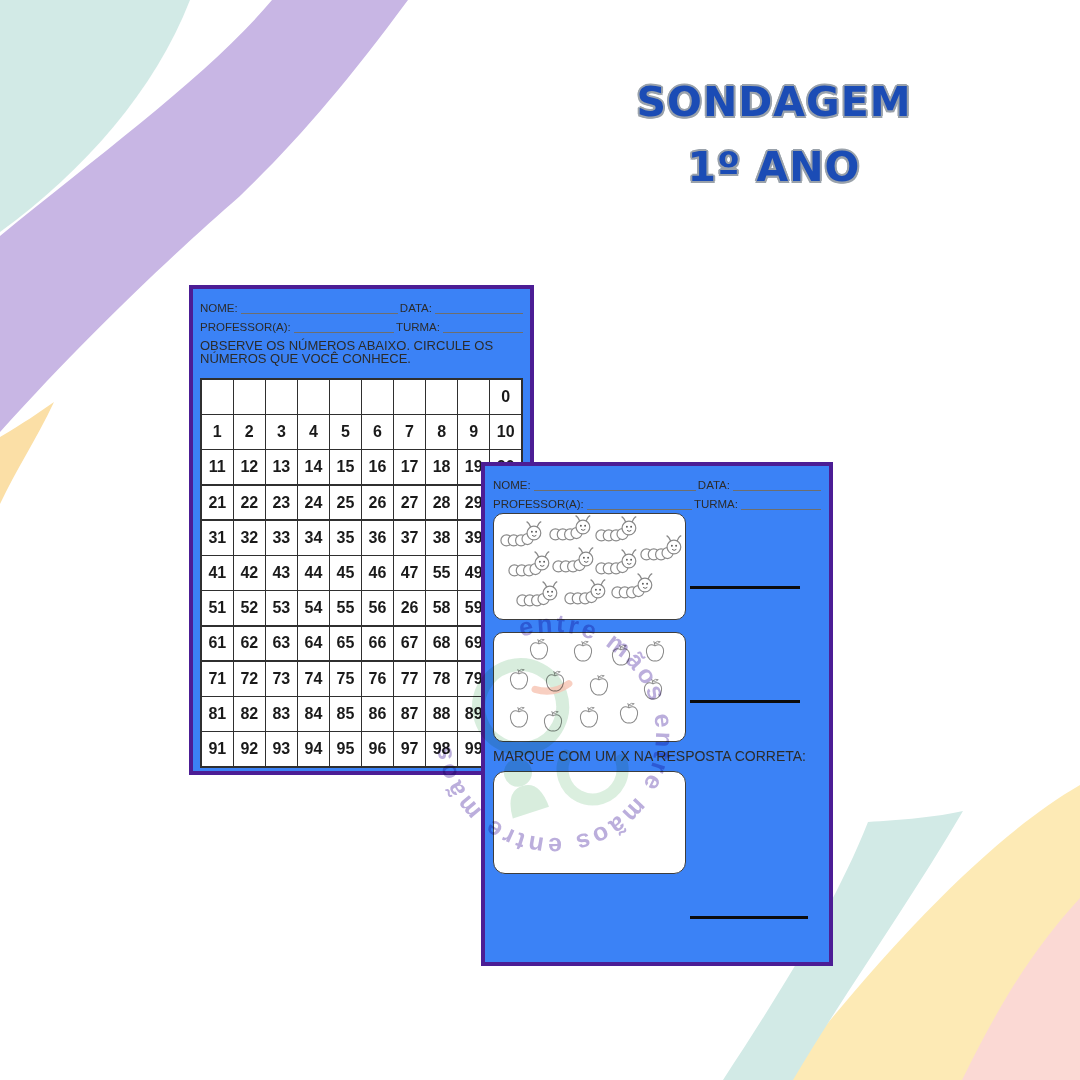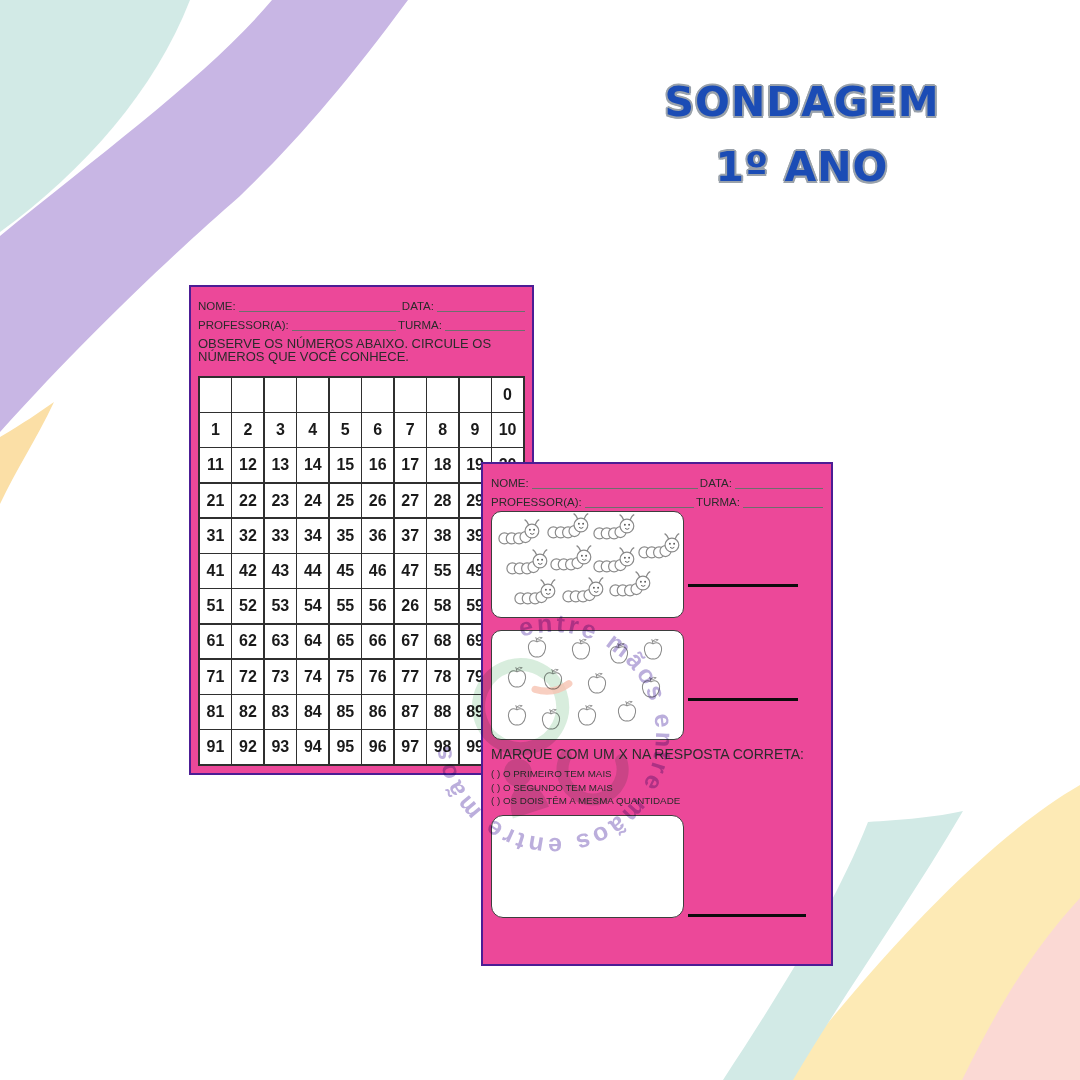--- a/index.html
+++ b/index.html
@@ -1,28 +1,28 @@
 <!DOCTYPE html>
 <html><head>
 <meta charset="utf-8">
 <style>
   html,body{margin:0;padding:0;background:#fff;}
   #canvas{position:relative;width:1080px;height:1080px;overflow:hidden;background:#fff;
           font-family:"Liberation Sans",sans-serif;}
   
   #bg{position:absolute;inset:0;z-index:0;}
   
-  .title{position:absolute;left:632px;top:70px;width:340px;text-align:center;z-index:4;
+  .title{position:absolute;left:604px;top:70px;width:340px;text-align:center;z-index:4;
          font-family:"DejaVu Sans",sans-serif;font-weight:800;}
   .title div{font-size:41px;line-height:65px;letter-spacing:1px;
          text-shadow:2px 0 0 var(--oc),-2px 0 0 var(--oc),0 2px 0 var(--oc),0 -2px 0 var(--oc),
                      1.5px 1.5px 0 var(--oc),-1.5px 1.5px 0 var(--oc),
                      1.5px -1.5px 0 var(--oc),-1.5px -1.5px 0 var(--oc);}
   
-  .page{position:absolute;background:#ec4899;border:2px solid #4c1d95;box-sizing:border-box;}
+  .page{position:absolute;background:#3b82f6;border:4px solid #4c1d95;box-sizing:border-box;}
   #page1{left:189px;top:285px;width:345px;height:490px;padding:6px 7px;z-index:1;}
   #page2{left:481px;top:462px;width:352px;height:504px;padding:6px 8px;z-index:2;}
   .fieldrow{display:flex;align-items:flex-end;height:19px;font-size:11.5px;color:#2b2b2b;white-space:nowrap;}
   .fieldrow .lbl{padding-right:3px;}
   .line{border-bottom:1.2px solid #6e6e6e;height:13px;}
   .grow{flex:1;margin-right:2px;}
   .w88{width:88px;} .w80{width:80px;}
   .instr{font-size:13px;color:#2b2b2b;margin-top:7px;line-height:12.5px;}
   
   #grid{margin-top:13px;display:grid;grid-template-columns:repeat(10,1fr);
@@ -301,25 +301,20 @@
         <svg class="obj" width="22" height="24" style="left: 124px; top: 68px;">
           <use href="#sym-apple"></use>
         </svg>
       </div>
 
     <div class="answer-line" id="aline1"></div>
     <div class="answer-line" id="aline2"></div>
     <div class="answer-line" id="aline3"></div>
 
     <div class="prompt">MARQUE COM UM X NA RESPOSTA CORRETA:</div>
-    <div class="options" id="optList">
-        <div>( ) O PRIMEIRO TEM MAIS</div>
-        <div>( ) O SEGUNDO TEM MAIS</div>
-        <div>( ) OS DOIS TÊM A MESMA QUANTIDADE</div>
-      </div>
     <div class="objbox" id="box3"></div>
   </div>
 
   <svg id="watermark" viewBox="0 0 250 250">
     <defs>
         <path id="wmc" d="M125,22 a103,103 0 1,1 -0.01,0 z"></path>
       </defs>
     <g transform="rotate(-18 125 125)" opacity="0.85">
       <g stroke-linecap="round">
         <circle cx="103" cy="88" r="42" fill="none" stroke-width="13" opacity="0.65" id="wmRing1" stroke="#b9dfc2"></circle>

